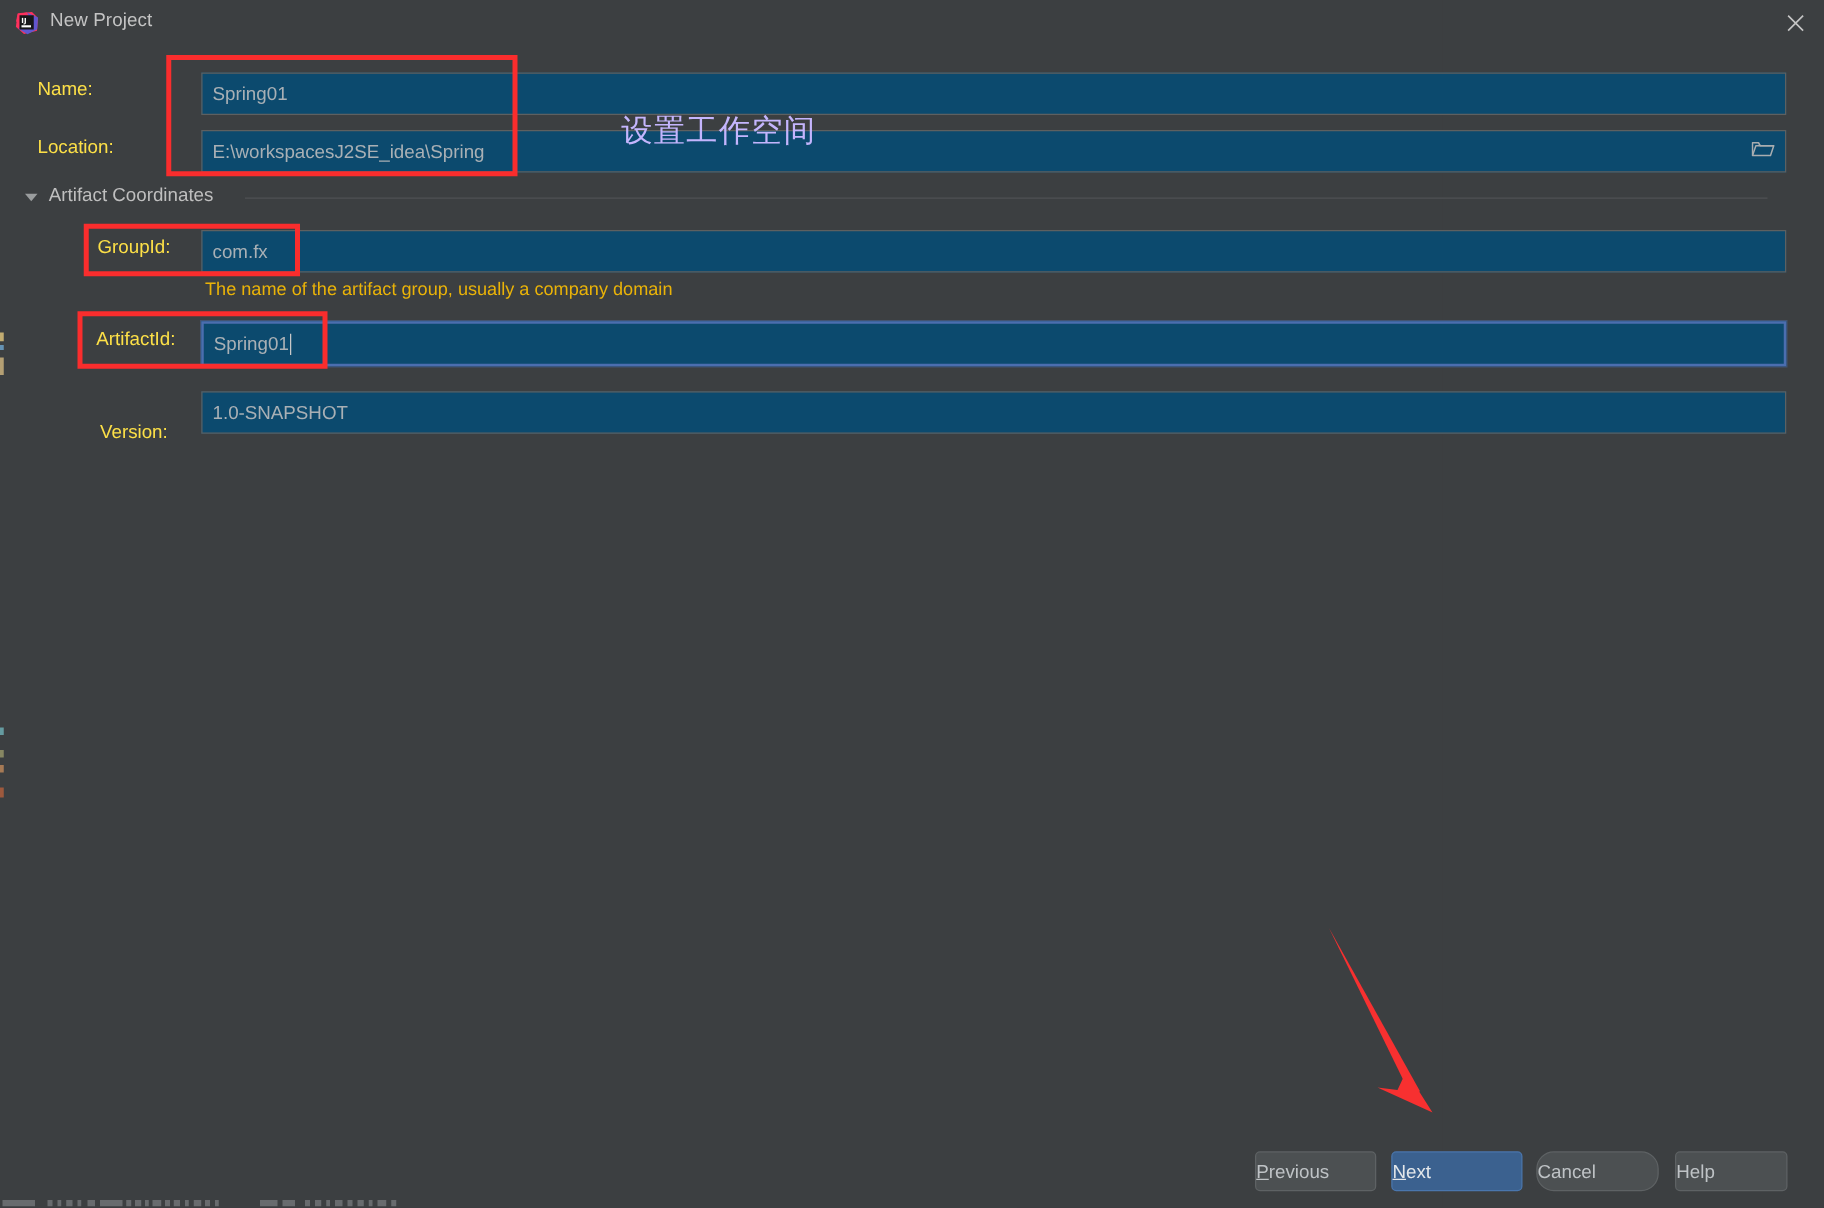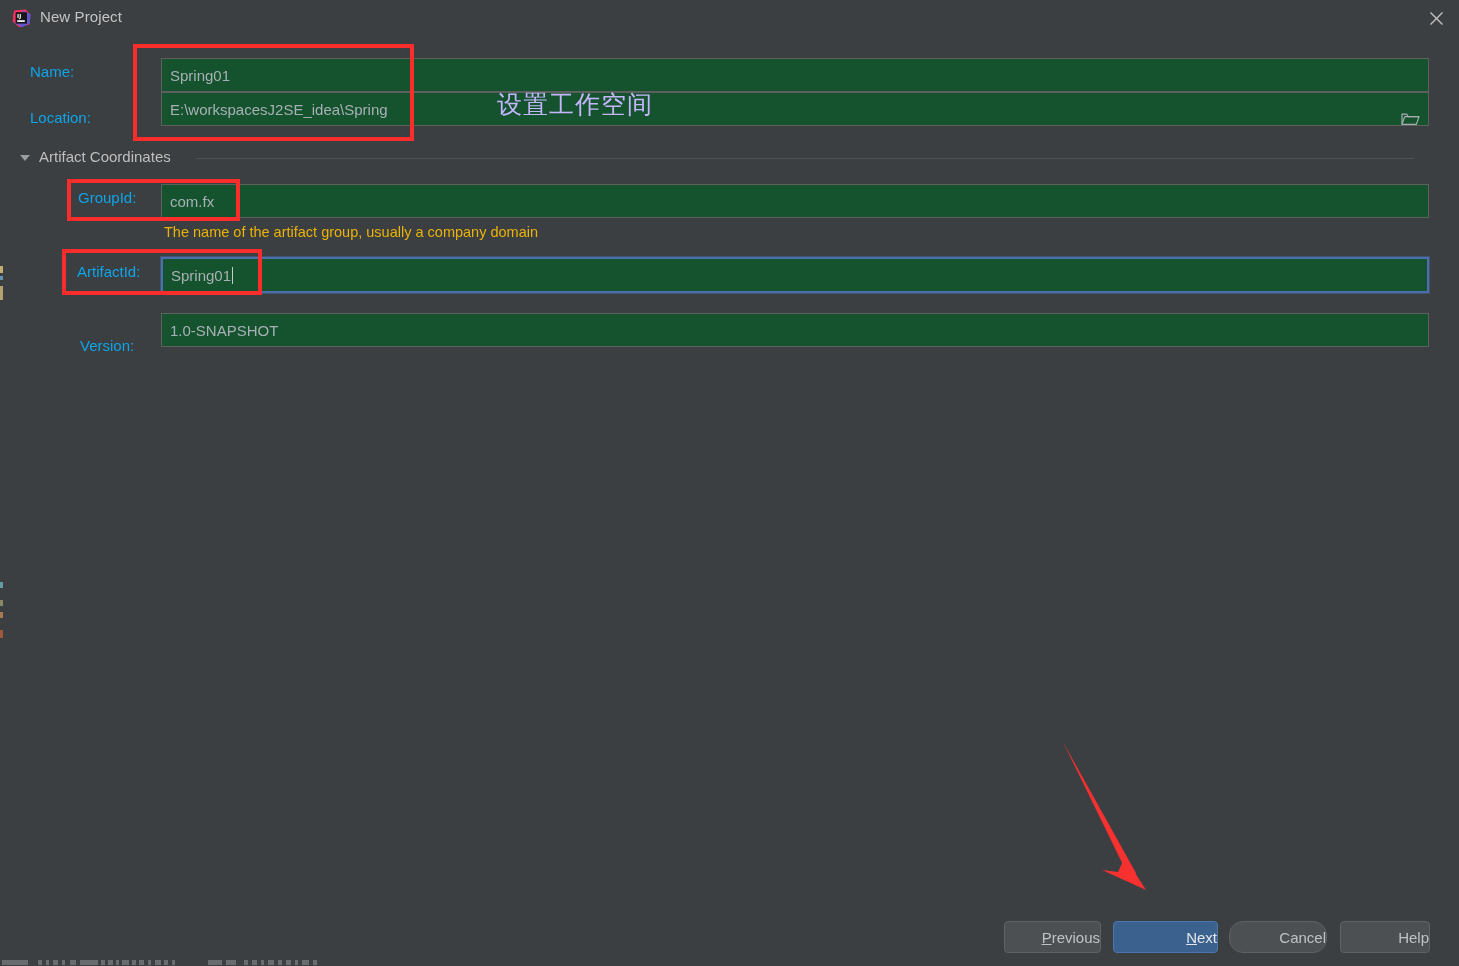--- a/index.html
+++ b/index.html
@@ -53,27 +53,27 @@
     align-items: center;
     justify-content: center;
     cursor: default;
   }
   #close-button svg { display:block; }
 
   
   .field-label {
     position: absolute;
     font-size: 15px;
-    color: #0ea5e9;
+    color: #fde047;
     white-space: nowrap;
   }
   .text-input {
     position: absolute;
     box-sizing: border-box;
-    background: #14532d;
+    background: #0c4a6e;
     border: 1px solid #5e6060;
     color: #a9b0b5;
     font-size: 15px;
     font-family: "Liberation Sans", "DejaVu Sans", sans-serif;
     padding: 16px 8px;
     display: flex;
     align-items: center;
     height: 29px;
     outline: none;
   }
@@ -143,21 +143,21 @@
     box-sizing: border-box;
     height: 32px;
     border-radius: 4px;
     background: #4c5052;
     border: 1px solid #5e6264;
     color: #bfc3c6;
     font-size: 15px;
     font-family: "Liberation Sans", "DejaVu Sans", sans-serif;
     display: flex;
     align-items: center;
-    justify-content: flex-end;
+    justify-content: flex-start;
     cursor: default;
     user-select: none;
   }
   .dlg-button.primary {
     background: #3b618f;
     border: 1px solid #4a76ad;
     color: #e3e7ea;
   }
   .mnemonic { text-decoration: underline; }
 
@@ -229,21 +229,21 @@
       </svg>
     </div>
   </div>
 
   <span class="field-label" style="left:30px; top:63px;">Name:</span>
   <div class="text-input" style="left:161px; top:58px; width:1268px;">
     <span>Spring01</span>
   </div>
 
   <span class="field-label" style="left:30px; top:109px;">Location:</span>
-  <div class="text-input" style="left:161px; top:92px; width:1268px;">
+  <div class="text-input" style="left:161px; top:104px; width:1268px;">
     <span>E:\workspacesJ2SE_idea\Spring</span>
   </div>
   <div id="location-browse">
     <svg width="19" height="16" viewBox="0 0 19 16">
       <path d="M1 3.2 L1 13.4 L15.4 13.4 L18 5.6 L7.2 5.6 L5.8 3.2 Z" fill="none" stroke="#a9adb0" stroke-width="1.2" stroke-linejoin="round"></path>
       <path d="M1 13.4 L3.7 5.6 L18 5.6" fill="none" stroke="#a9adb0" stroke-width="1.2" stroke-linejoin="round"></path>
     </svg>
   </div>
 
   <div id="artifact-section-header">

